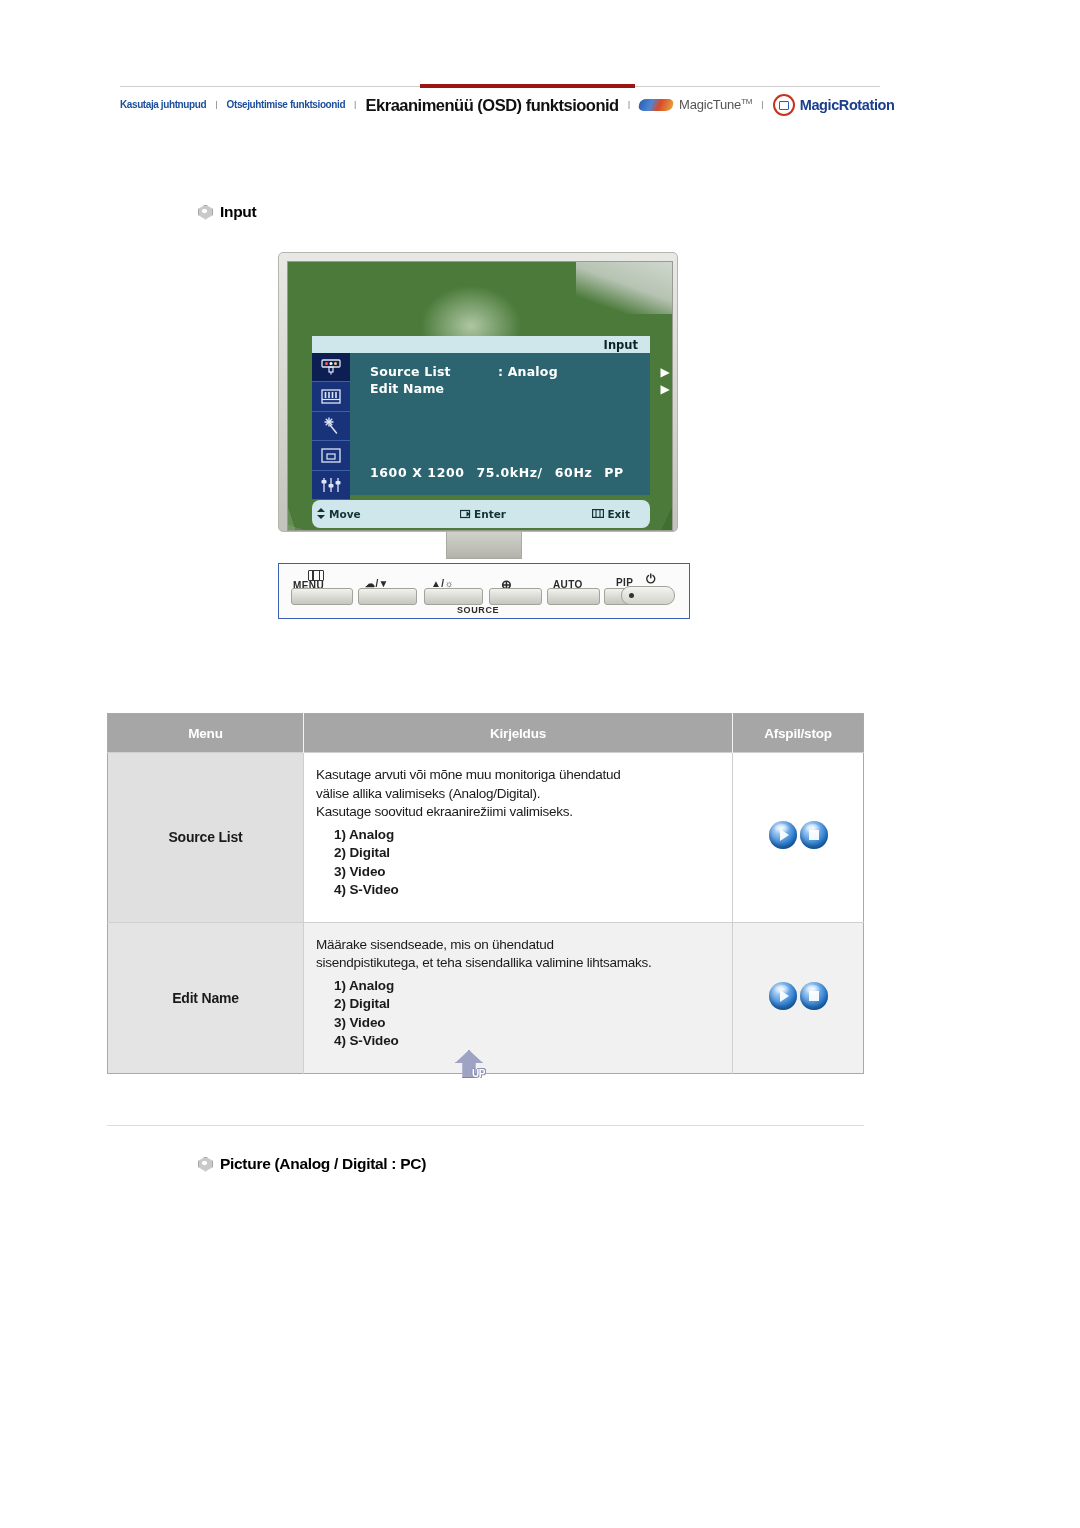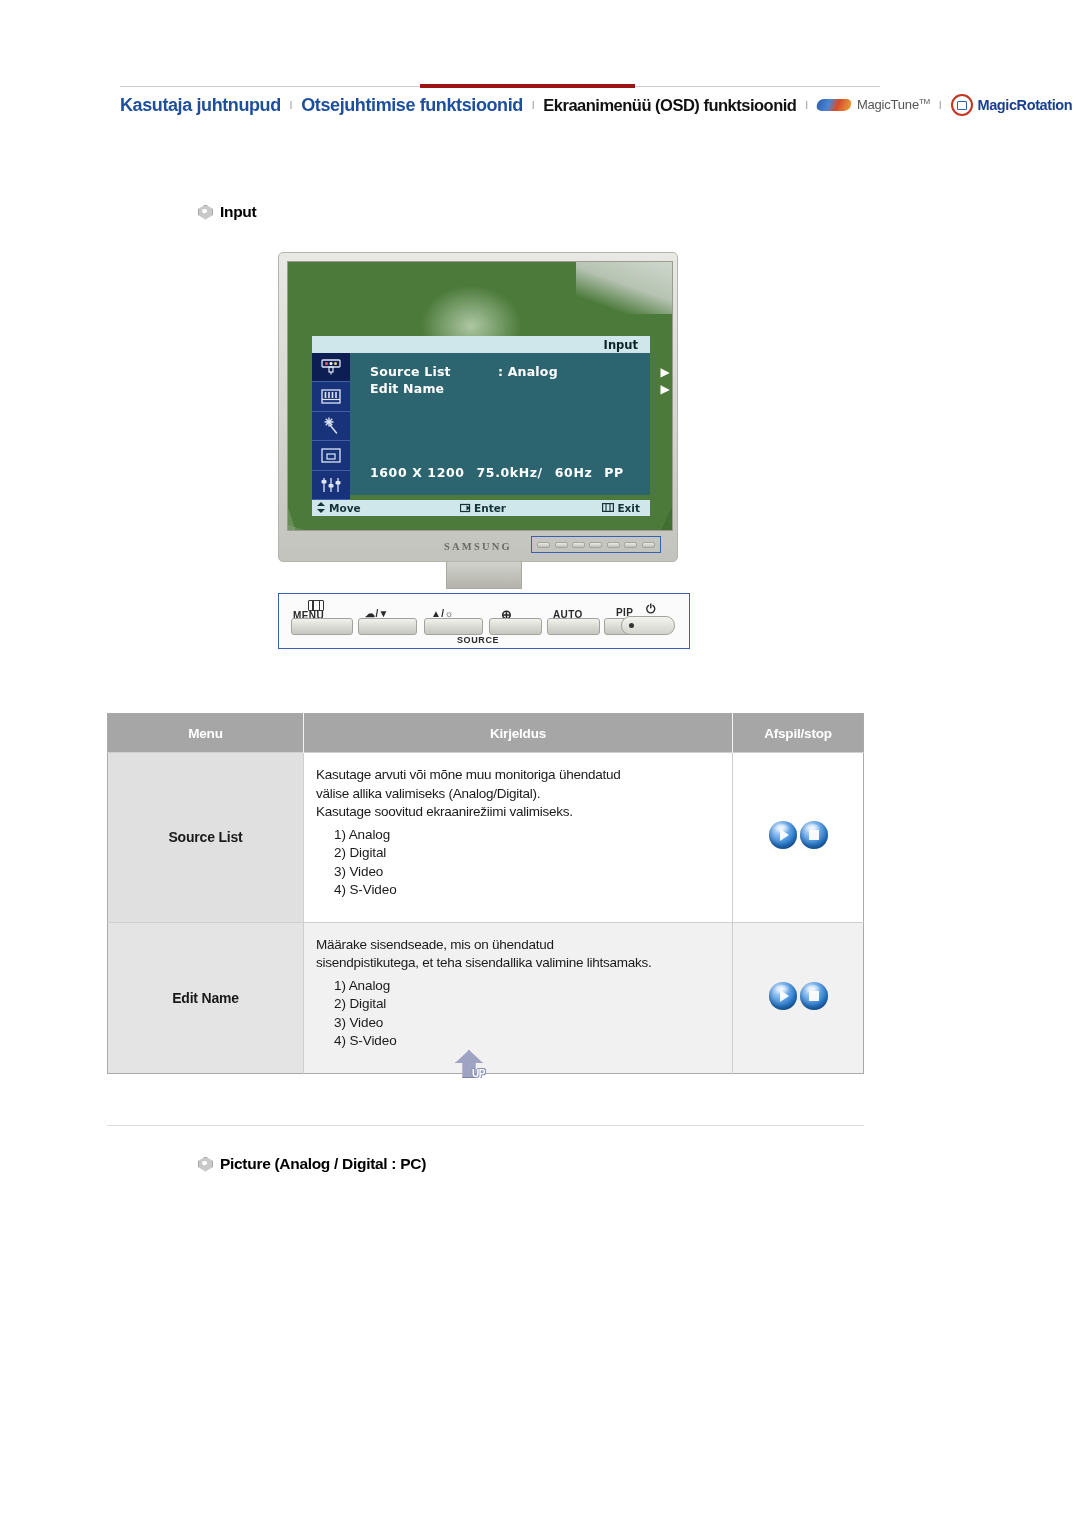--- a/index.html
+++ b/index.html
@@ -37,21 +37,21 @@
   .topnav {
     position: absolute;
     left: 120px; top: 90px;
     display: flex;
     align-items: center;
     height: 30px;
     white-space: nowrap;
   }
   .nav-link {
     color: #1d4f9c;
-    font-size: 18px;
+    font-size: 10px;
     font-weight: bold;
     letter-spacing: -0.4px;
     line-height: 1;
     text-decoration: none;
   }
   .nav-sep {
     color: #9a9a9a;
     font-size: 11px;
     margin: 0 9px;
     line-height: 1;
@@ -247,33 +247,34 @@
     position: absolute;
     left: 20px; top: 112px;
     color: #ffffff;
     font-size: 12.5px;
     font-weight: bold;
     letter-spacing: 0.6px;
     white-space: nowrap;
   }
   .osd-res span { margin-right: 12px; }
   .osd-foot {
-    height: 16px;
+    height: 28px;
     background: #cfe6ea;
     display: flex;
     align-items: center;
     color: #143338;
     font-size: 10.5px;
     font-weight: bold;
     position: relative;
+    border-radius: 8px;
   }
   .osd-foot > div { position: absolute; display: flex; align-items: center; gap: 3px; }
   #osd-foot-move { left: 4px; }
   #osd-foot-enter { left: 148px; }
-  #osd-foot-exit { right: 10px; justify-content: flex-end; }
+  #osd-foot-exit { right: 20px; justify-content: flex-end; }
 
   
   .bezel-bottom {
     height: 30px;
     display: flex;
     align-items: center;
     justify-content: center;
     position: relative;
   }
   .brand {
@@ -414,21 +415,21 @@
     color: #1a1a1a;
     letter-spacing: -0.25px;
   }
   .desc-para { margin: 0; }
   .opt-list {
     margin: 4px 0 0 0;
     padding: 0 0 0 18px;
     list-style: none;
   }
   .opt-list li {
-    font-weight: normal;
+    font-weight: bold;
     font-size: 13.5px;
     line-height: 18.5px;
     letter-spacing: -0.1px;
   }
   .cell-play { text-align: center; }
   .pbtns { display: inline-flex; gap: 3px; }
   .orb {
     width: 28px; height: 28px;
     border-radius: 50%;
     position: relative;
@@ -621,32 +622,20 @@
                 <rect x="0.6" y="0.6" width="10.8" height="7.8" fill="none" stroke="#143338" stroke-width="1.2"></rect>
                 <line x1="4" y1="0.6" x2="4" y2="8.4" stroke="#143338" stroke-width="1.1"></line>
                 <line x1="8" y1="0.6" x2="8" y2="8.4" stroke="#143338" stroke-width="1.1"></line>
               </svg>
             <span>Exit</span>
           </div>
         </div>
       </div>
     </div>
 
-    <div class="bezel-bottom">
-      <span class="brand">SAMSUNG</span>
-      <div class="bezel-btns">
-        <i></i>
-        <i></i>
-        <i></i>
-        <i></i>
-        <i></i>
-        <i></i>
-        <i></i>
-      </div>
-    </div>
   </div>
   <div class="stand-neck"></div>
 
   <div class="ctrl-panel">
     <span class="menu-glyph" style="left:29px; top:6px;"></span>
     <span class="ctrl-lbl" style="left:14px; top:16px;">MENU</span>
     <span class="ctrl-btn" style="left:12px; width:60px;"></span>
 
     <span class="ctrl-lbl" style="left:86px; top:14px;">☁<span>/▼</span></span>
     <span class="ctrl-btn" style="left:79px; width:57px;"></span>

